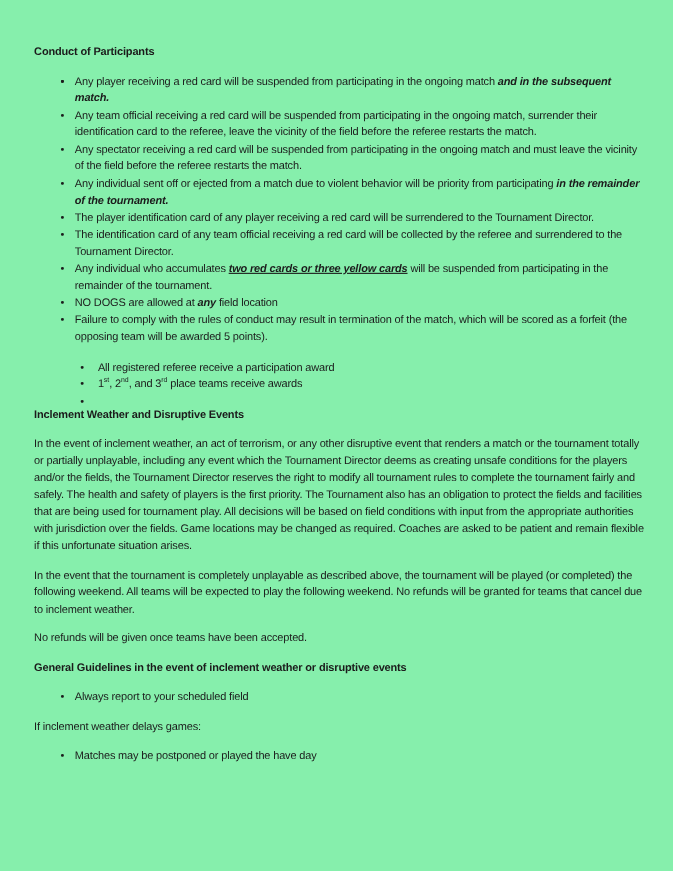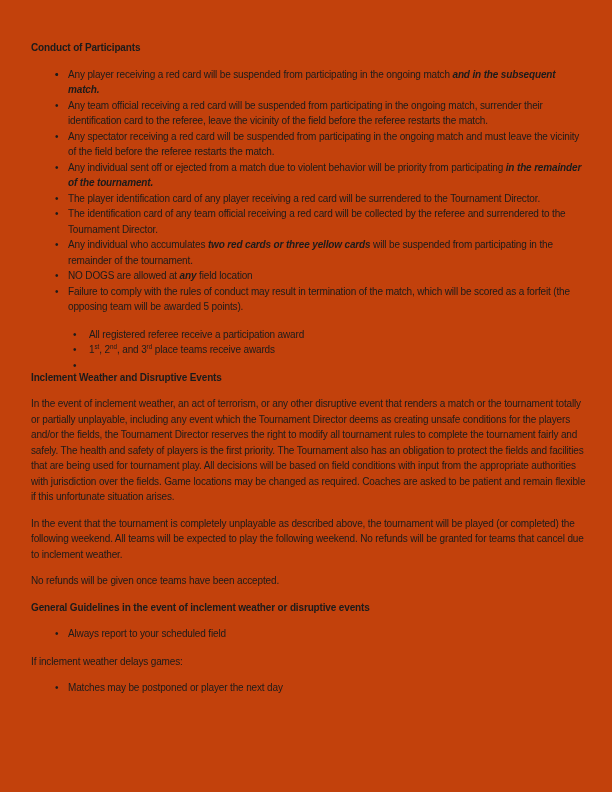--- a/index.html
+++ b/index.html
@@ -4,21 +4,21 @@
 <style>
   html, body {
     margin: 0;
     padding: 0;
     background: #ffffff;
   }
   .page {
     position: relative;
     width: 612px;
     height: 792px;
-    background: #c2410c;
+    background: #86efac;
     box-sizing: border-box;
     padding: 40px 25px 0 31px;
     font-family: "Liberation Sans", sans-serif;
     font-size: 10px;
     line-height: 15.5px;
     color: #1b1b1b;
     letter-spacing: -0.15px;
     overflow: hidden;
   }
   .block { margin: 0 0 11px 0; }
@@ -29,21 +29,21 @@
     margin: 0 0 12px 0;
     padding: 0;
   }
   ul.list li { position: relative; }
   ul.lvl1 li { padding-left: 37px; }
   ul.lvl1 .marker { position: absolute; left: 24px; top: 0; }
   ul.lvl2 li { padding-left: 58px; }
   ul.lvl2 .marker { position: absolute; left: 42px; top: 0; }
   .marker { font-size: 10px; }
   em { font-style: italic; font-weight: bold; }
-  em.bold { font-weight: 700; }
+  em.bold { font-weight: 700; text-decoration: underline; }
   sup {
     font-size: 6.3px;
     line-height: 0;
     vertical-align: super;
     letter-spacing: 0;
   }
 </style>
 </head>
 <body>
 
@@ -70,16 +70,16 @@
       <p class="block heading"><span>Inclement Weather and Disruptive Events</span></p>
       <p class="block para"><span>In the event of inclement weather, an act of terrorism, or any other disruptive event that renders a match or the tournament totally or partially unplayable, including any event which the Tournament Director deems as creating unsafe conditions for the players and/or the fields, the Tournament Director reserves the right to modify all tournament rules to complete the tournament fairly and safely. The health and safety of players is the first priority. The Tournament also has an obligation to protect the fields and facilities that are being used for tournament play. All decisions will be based on field conditions with input from the appropriate authorities with jurisdiction over the fields. Game locations may be changed as required. Coaches are asked to be patient and remain flexible if this unfortunate situation arises.</span></p>
       <p class="block para"><span>In the event that the tournament is completely unplayable as described above, the tournament will be played (or completed) the following weekend. All teams will be expected to play the following weekend. No refunds will be granted for teams that cancel due to inclement weather.</span></p>
       <p class="block para"><span>No refunds will be given once teams have been accepted.</span></p>
       <p class="block heading"><span>General Guidelines in the event of inclement weather or disruptive events</span></p>
       <ul class="list block lvl1">
         <li><span class="marker">•</span><span>Always report to your scheduled field</span></li>
       </ul>
       <p class="block para"><span>If inclement weather delays games:</span></p>
       <ul class="list block lvl1">
-        <li><span class="marker">•</span><span>Matches may be postponed or player the next day</span></li>
+        <li><span class="marker">•</span><span>Matches may be postponed or played the have day</span></li>
       </ul>
     </div>
 </div>
 
 </body></html>

